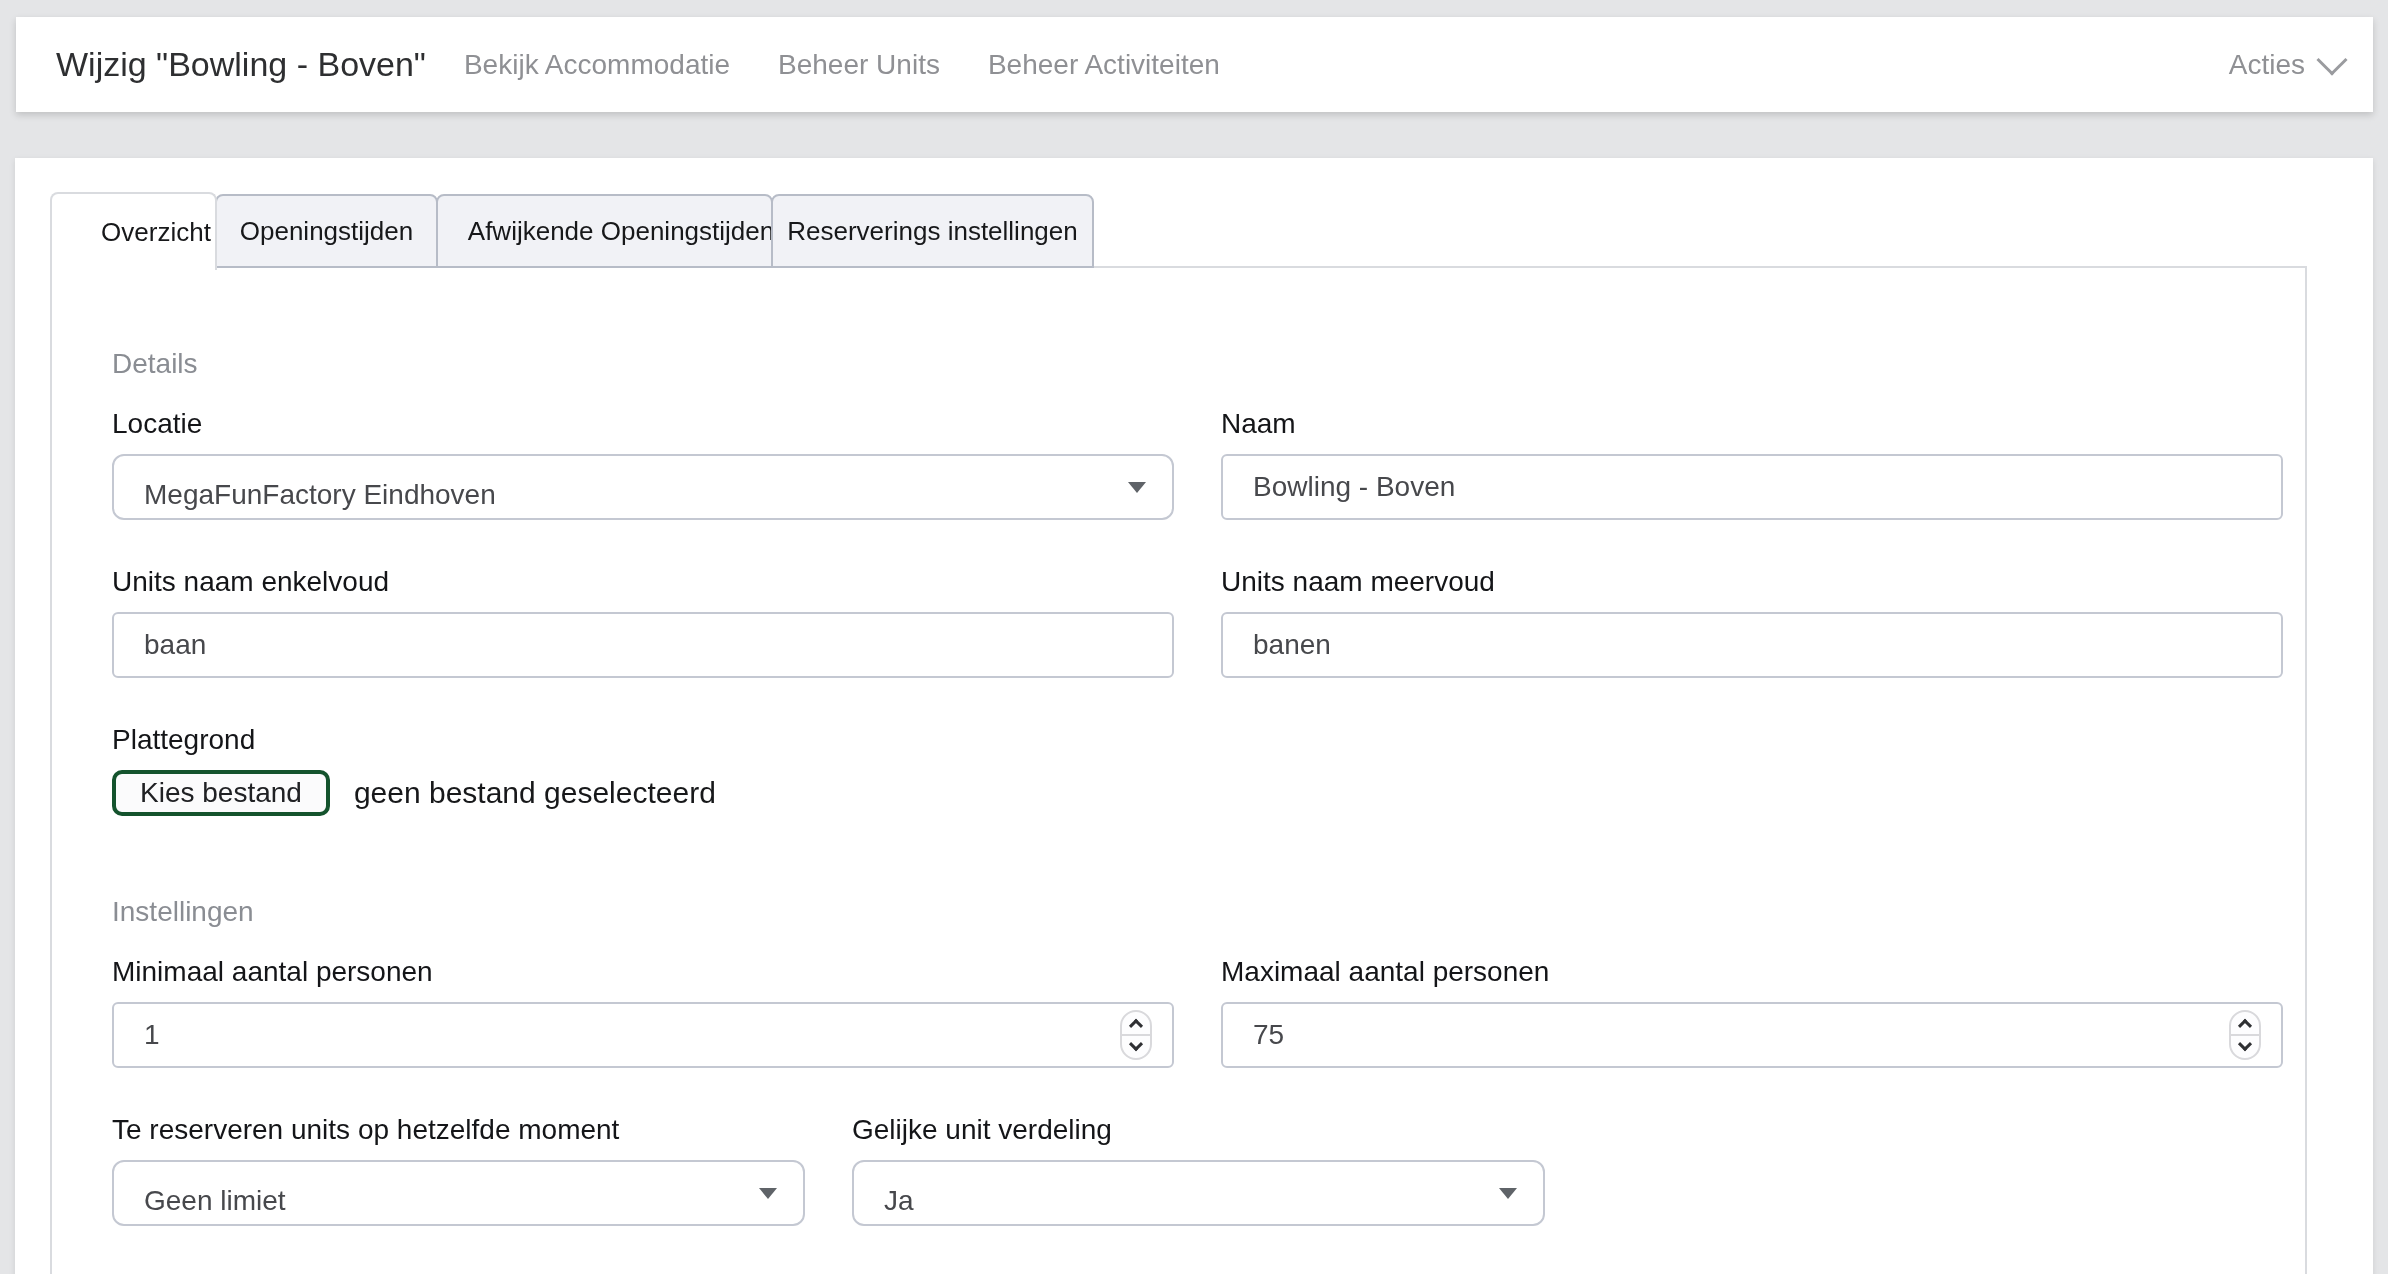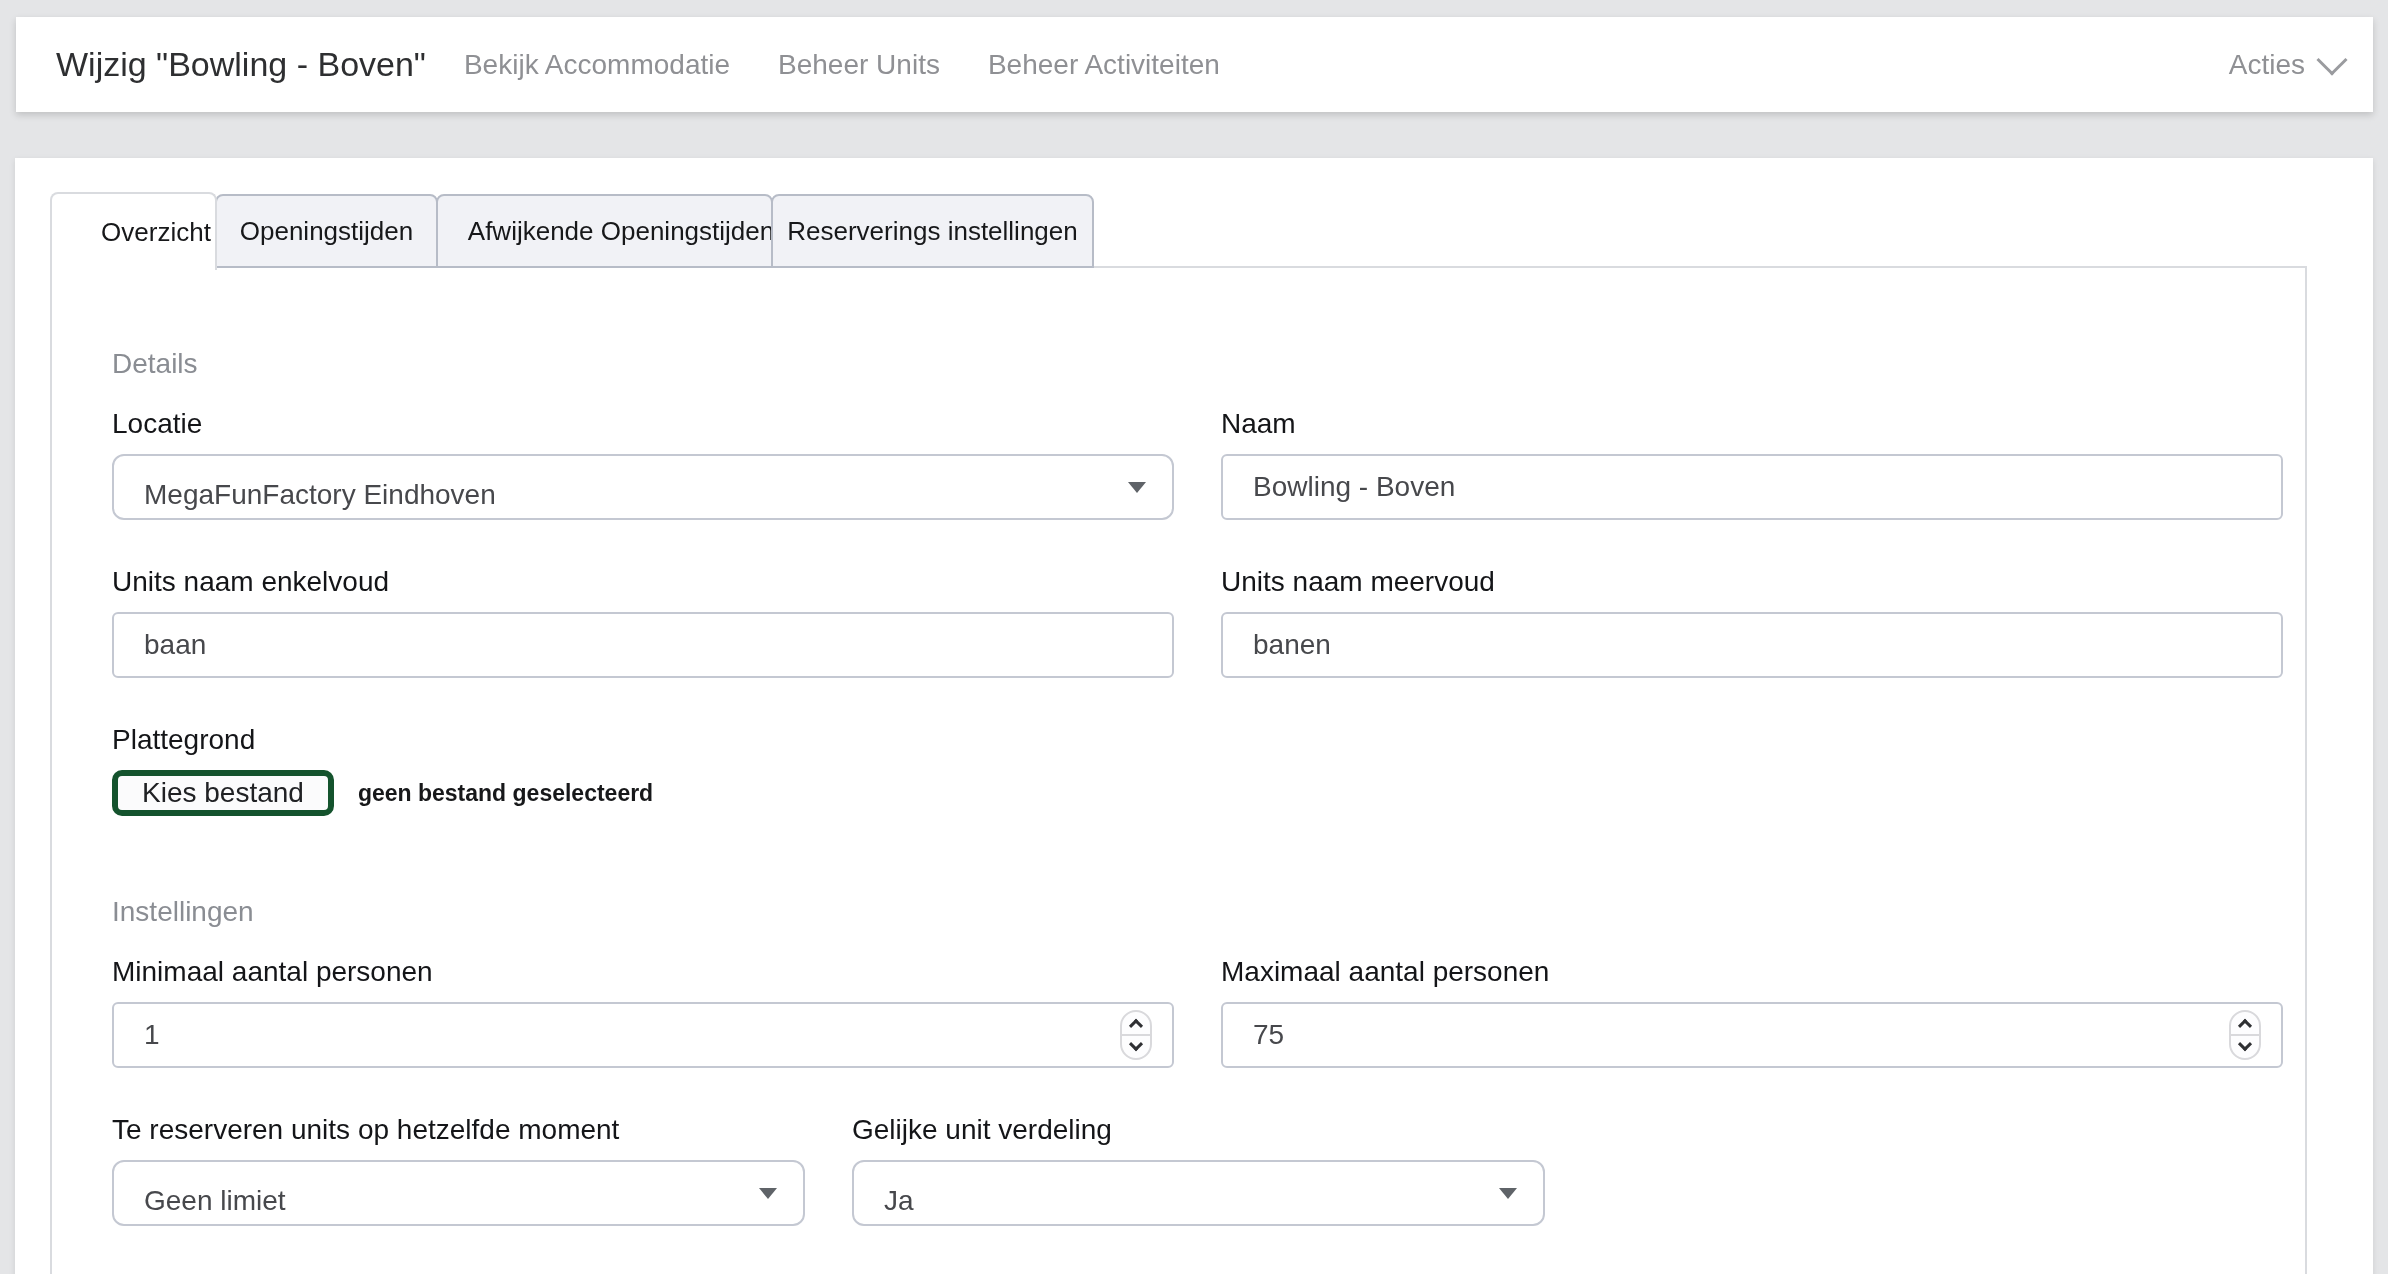--- a/index.html
+++ b/index.html
@@ -117,27 +117,27 @@
   }
   .stepper-half { flex:1; display:flex; align-items:center; justify-content:center; }
   .stepper-half.up { border-bottom:2px solid #d9d9dc; }
   .chev { width:10px; height:10px; border-top:3px solid #2f3033; border-right:3px solid #2f3033; }
   .chev.up { transform:rotate(-45deg) translate(-2px,2px); }
   .chev.down { transform:rotate(135deg) translate(-2px,2px); }
 
   .file-row { display:flex; align-items:center; gap:24px; }
   .file-button {
     height:46px; padding:0 24px;
-    border:6px solid #14532d; border-radius:10px;
+    border:4px solid #14532d; border-radius:10px;
     background:#fbfbfc;
     font-size:28px; color:#202124;
     font-family:"Liberation Sans","DejaVu Sans",sans-serif;
     cursor:pointer; white-space:nowrap;
   }
-  .file-status { font-size:23px; color:#17181a; white-space:nowrap;font-weight:bold; }
+  .file-status { font-size:30px; color:#17181a; white-space:nowrap; }
 
   .spacer-plattegrond { margin-bottom:80px; }
 </style>
 </head>
 <body>
 
 <div class="header">
   <div class="header-title">Wijzig "Bowling - Boven"</div>
   <div class="header-nav">
     <a class="nav-link">Bekijk Accommodatie</a>

